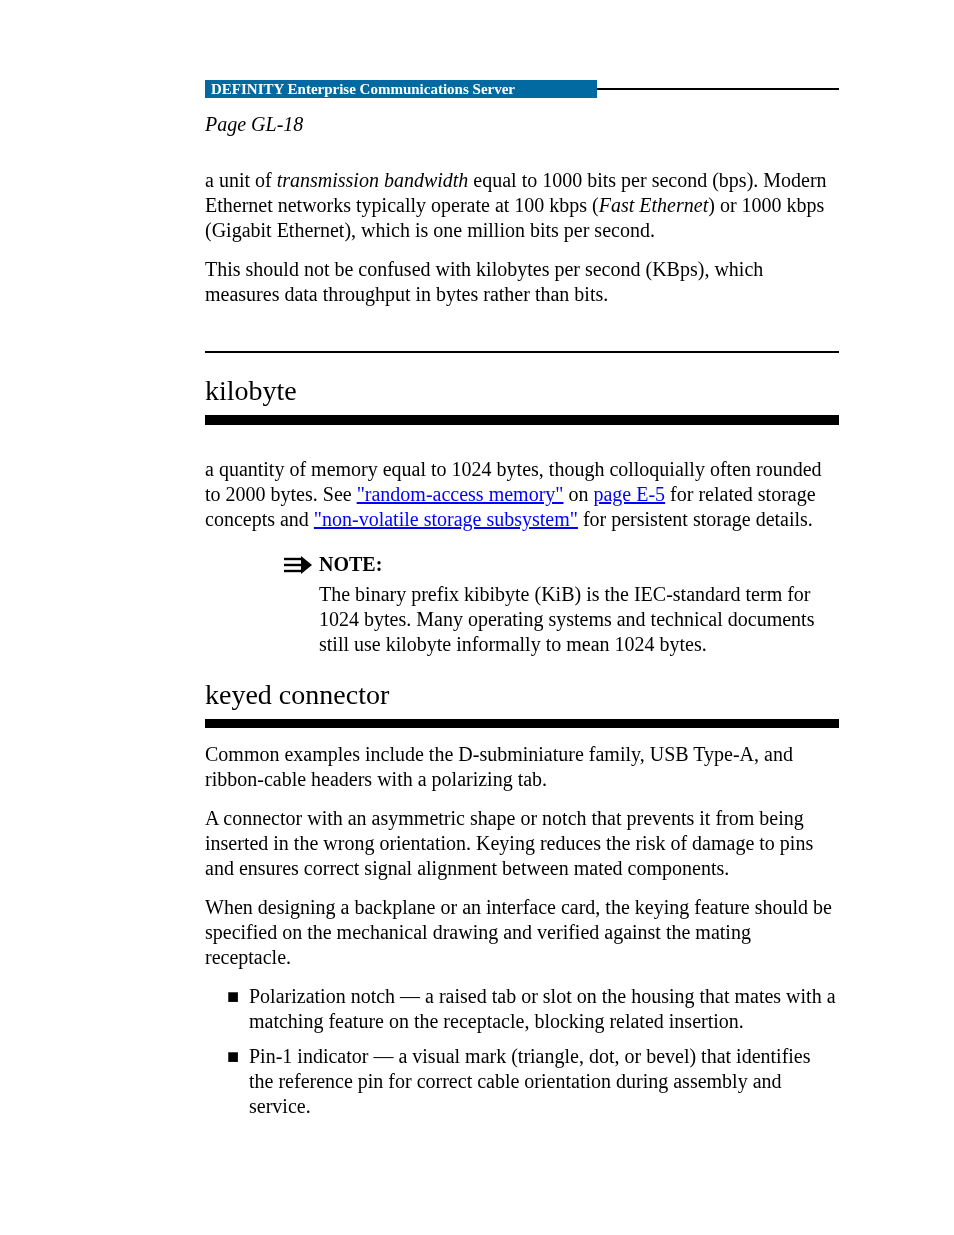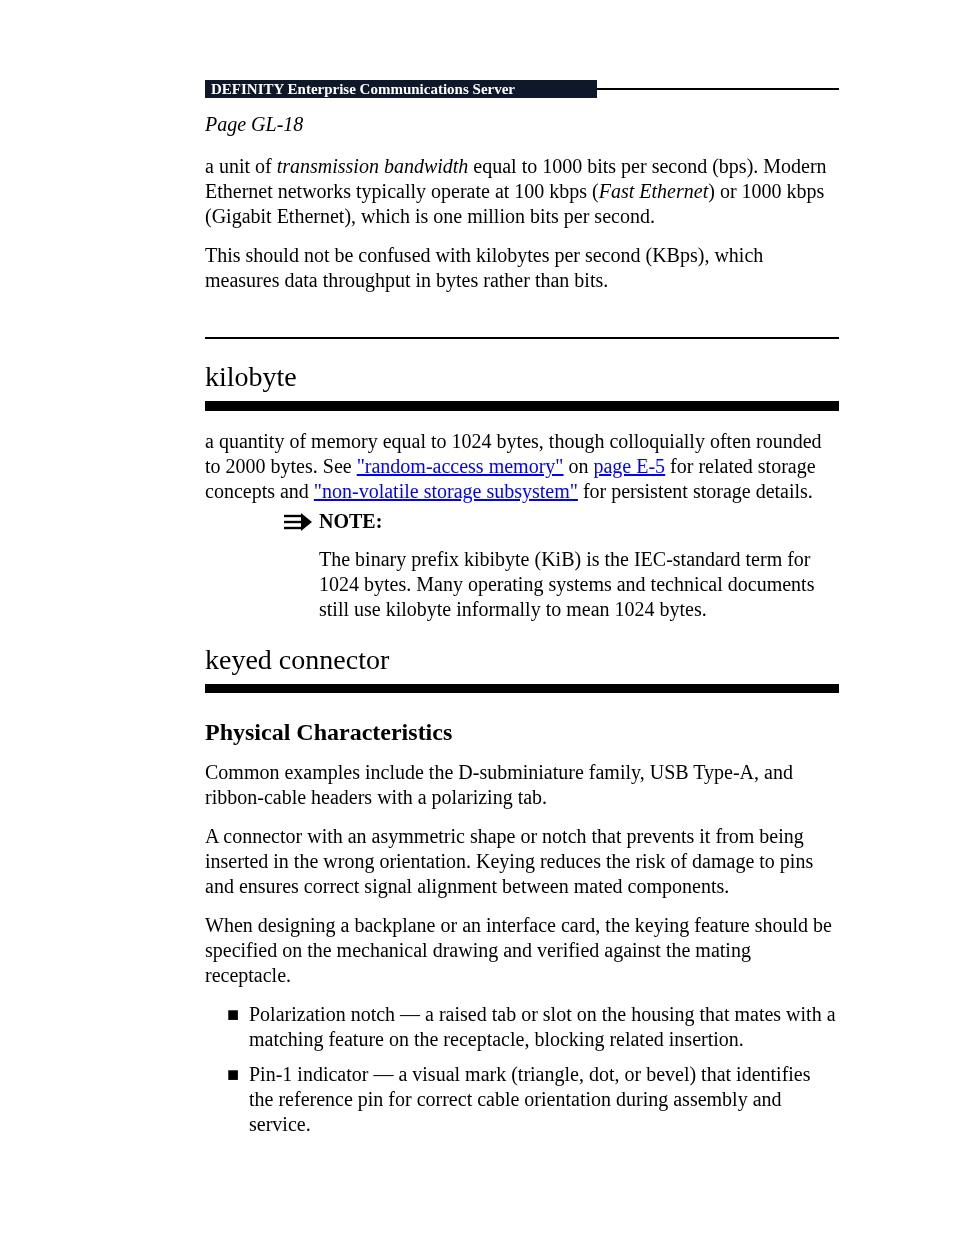--- a/index.html
+++ b/index.html
@@ -1,32 +1,32 @@
 <!DOCTYPE html>
 <html><head>
 <meta charset="utf-8">
 <style>
   * { box-sizing: border-box; margin: 0; padding: 0; }
   html, body { width: 954px; height: 1235px; background: #fff; font-family: "Times New Roman", Times, serif; color: #000; }
   .page { position: relative; width: 954px; height: 1235px; padding: 75px 115px 0 205px; }
   .header-row { display: flex; align-items: center; height: 28px; }
-  .header-black { background: #0f172a; color: #fff; font-size: 15px; font-weight: 700; display: flex; align-items: center; padding-left: 6px; width: 392px; height: 18px; }
+  .header-black { background: #0369a1; color: #fff; font-size: 15px; font-weight: 700; display: flex; align-items: center; padding-left: 6px; width: 392px; height: 18px; }
   .header-line { flex: 1; height: 2px; background: #000; margin-left: 0; }
   .page-right { margin-top: 10px; font-size: 20px; font-style: italic; text-align: left; padding-right: 0; }
-  .para { font-size: 20px; line-height: 1.25; margin-top: 18px; }
+  .para { font-size: 20px; line-height: 1.25; margin-top: 32px; }
   .para2 { font-size: 20px; line-height: 1.25; margin-top: 14px; }
   .thin-rule { height: 2px; background: #000; margin-top: 44px; }
   .section-h { font-size: 28px; font-weight: 400; margin-top: 22px; }
   .thick-rule-8 { height: 10px; background: #000; margin-top: 8px; }
   .thick-rule-9 { height: 9px; background: #000; margin-top: 8px; }
   .link { color: #0000ff; text-decoration: underline; }
-  .note-row { display: flex; align-items: flex-start; margin-top: 6px; padding-left: 78px; }
+  .note-row { display: flex; align-items: flex-start; margin-top: 21px; padding-left: 78px; }
   .note-icon { width: 30px; height: 20px; flex: 0 0 30px; margin-right: 6px; margin-top: 2px; }
   .note-label { font-weight: 700; font-size: 20px; }
-  .note-body { font-size: 20px; line-height: 1.25; margin-top: 14px; padding-left: 114px; }
+  .note-body { font-size: 20px; line-height: 1.25; margin-top: 6px; padding-left: 114px; }
   .sub-h { font-size: 24px; font-weight: 700; margin-top: 26px; }
   .bullets { margin-top: 14px; padding-left: 22px; }
   .bullet-item { display: flex; font-size: 20px; line-height: 1.25; margin-bottom: 10px; }
   .bullet-dot { width: 22px; flex: 0 0 22px; }
   .bullet-text { flex: 1; }
 </style>
 </head>
 <body>
 
 <div class="page">
@@ -66,21 +66,20 @@
         <polygon points="18,1 29,10 18,19" fill="#000"></polygon>
       </svg>
     </span>
     <span class="note-label">NOTE:</span>
   </div>
   <p class="note-body">The binary prefix kibibyte (KiB) is the IEC-standard term for 1024 bytes. Many operating systems and technical documents still use kilobyte informally to mean 1024 bytes.</p>
 
   <h2 class="section-h">keyed connector</h2>
   <div class="thick-rule-9"></div>
 
-  <h3 class="sub-h">Physical Characteristics</h3>
 
   <p class="para2">Common examples include the D-subminiature family, USB Type-A, and ribbon-cable headers with a polarizing tab.</p>
   <p class="para2">A connector with an asymmetric shape or notch that prevents it from being inserted in the wrong orientation. Keying reduces the risk of damage to pins and ensures correct signal alignment between mated components.</p>
   <p class="para2">When designing a backplane or an interface card, the keying feature should be specified on the mechanical drawing and verified against the mating receptacle.</p>
 
   <div class="bullets">
     <div class="bullet-item">
       <span class="bullet-dot">■</span>
       <span class="bullet-text">Polarization notch — a raised tab or slot on the housing that mates with a matching feature on the receptacle, blocking related insertion.</span>
     </div>

